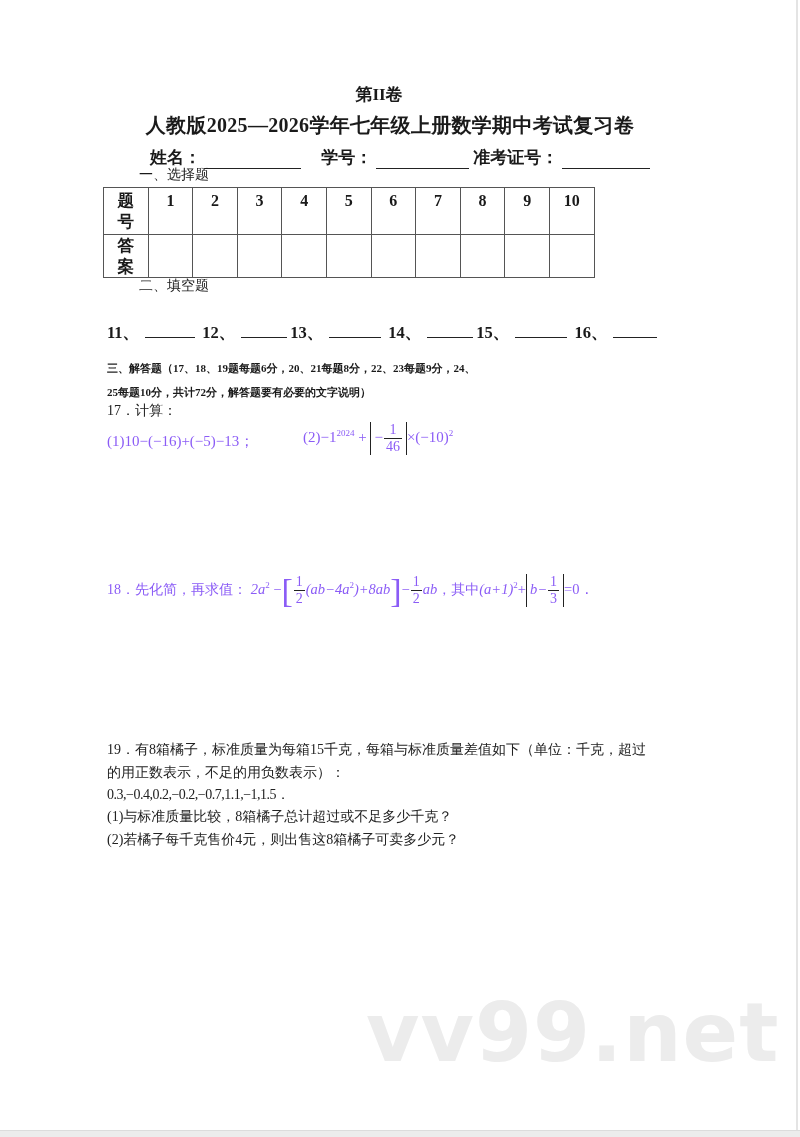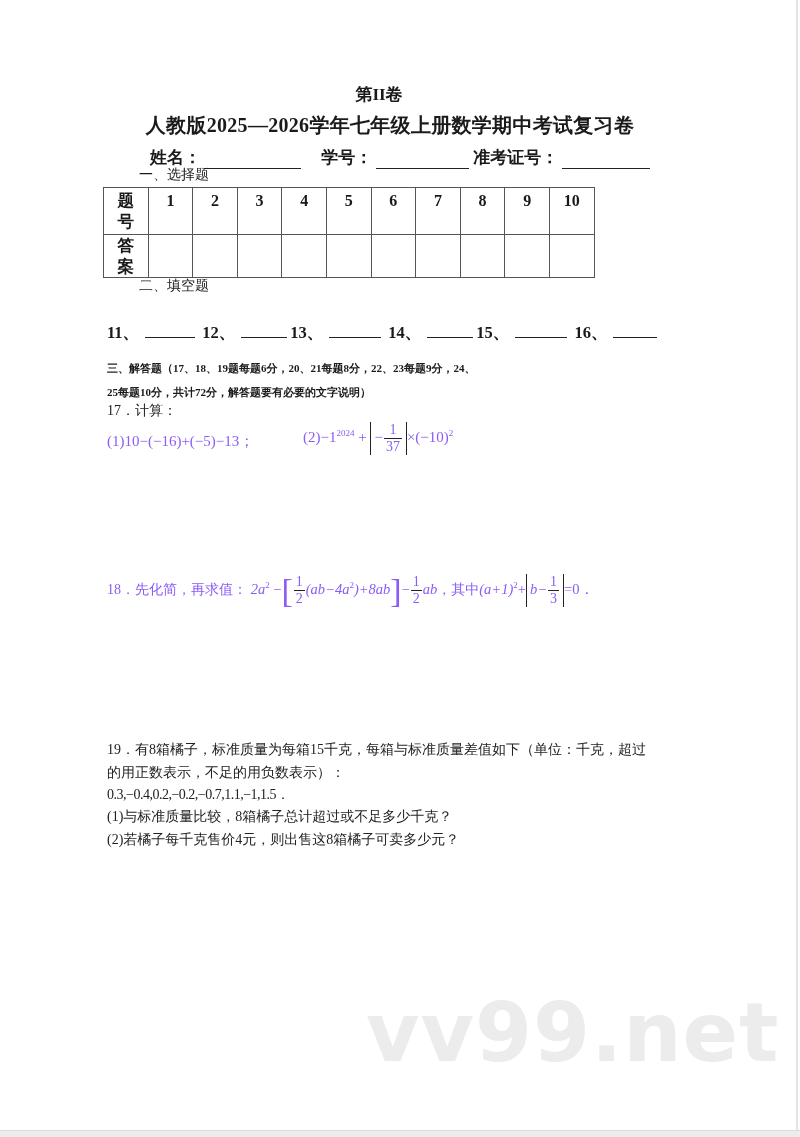--- a/index.html
+++ b/index.html
@@ -112,21 +112,21 @@
 <div class="abs solve-head" style="top:380px">25每题10分，共计72分，解答题要有必要的文字说明）</div>
 
 <div class="abs q-text" style="top:402px">17．计算：</div>
 
 <div class="abs math" style="top:432px; left:107px">
   <span>(1)</span><span>10−(−16)+(−5)−13；</span>
 </div>
 <div class="abs math" style="top:422px; left:303px">
   <span>(2)</span><span>−1</span><sup>2024</sup>
   <span>+</span>
-  <span class="absbar"><span>−</span><span class="frac"><span class="n">1</span><span class="d">37</span></span></span><span>×(−10)</span><sup>2</sup>
+  <span class="absbar"><span>−</span><span class="frac"><span class="n">1</span><span class="d">46</span></span></span><span>×(−10)</span><sup>2</sup>
 </div>
 
 <div class="abs math" style="top:574px; left:107px; font-size:14.5px">
   <span style="font-size:14px">18．先化简，再求值：</span>
   <i>2a</i><sup>2</sup>
   <span>−</span><span class="bigbracket">[</span><span class="frac"><span class="n">1</span><span class="d">2</span></span><i>(ab−4a</i><sup>2</sup><i>)+8ab</i><span class="bigbracket">]</span><span>−</span><span class="frac"><span class="n">1</span><span class="d">2</span></span><i>ab</i><span style="font-size:14px">，其中</span><i>(a+1)</i><sup>2</sup><span>+</span><span class="absbar"><i>b−</i><span class="frac"><span class="n">1</span><span class="d">3</span></span></span><span>=0．</span>
 </div>
 
 <div class="abs q-text" style="top:741px">19．有8箱橘子，标准质量为每箱15千克，每箱与标准质量差值如下（单位：千克，超过</div>
 <div class="abs q-text" style="top:764px">的用正数表示，不足的用负数表示）：</div>

